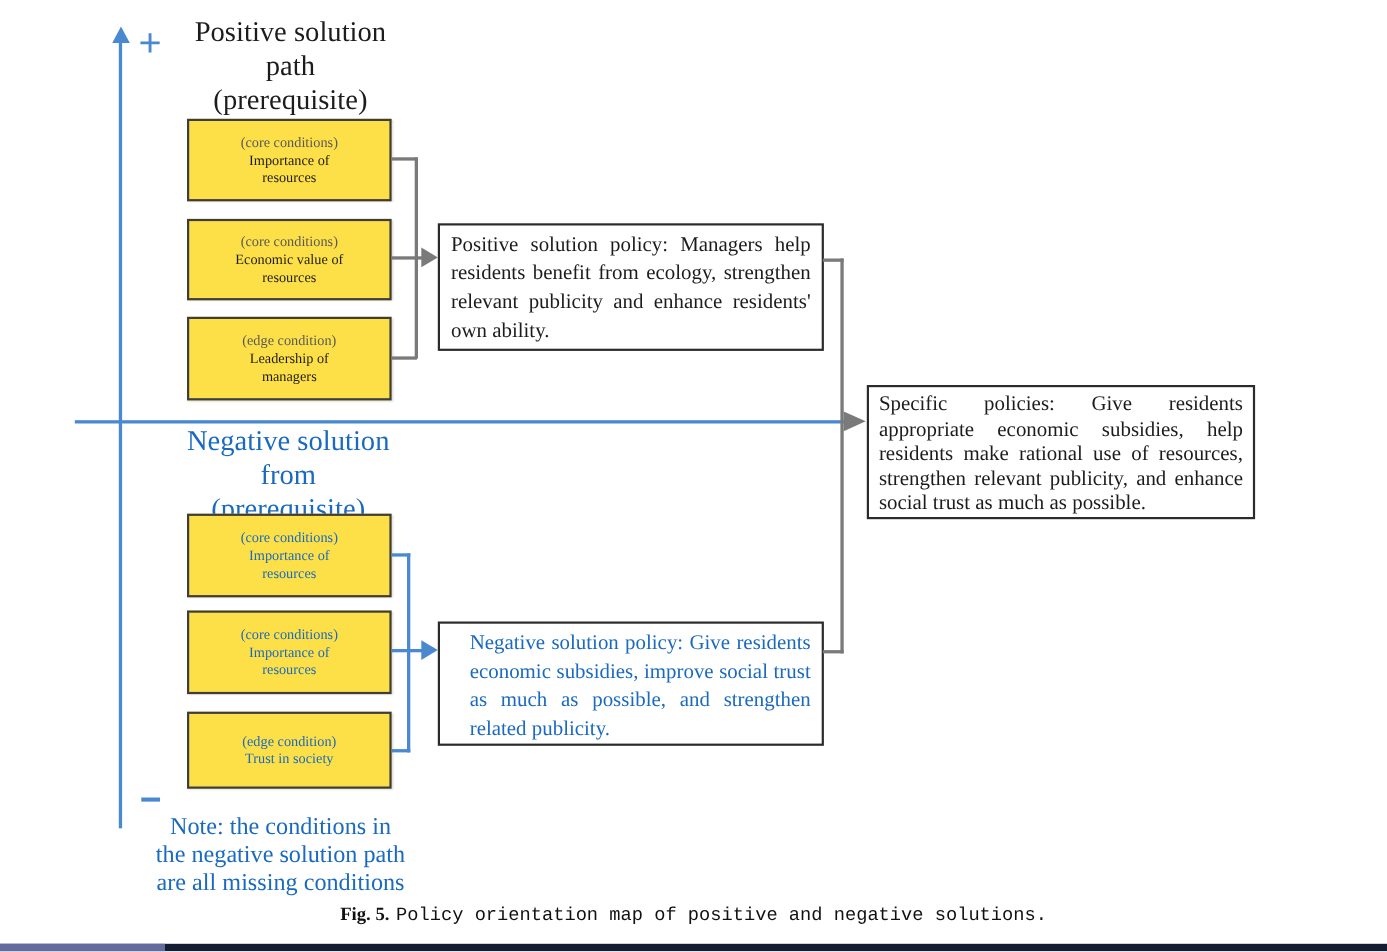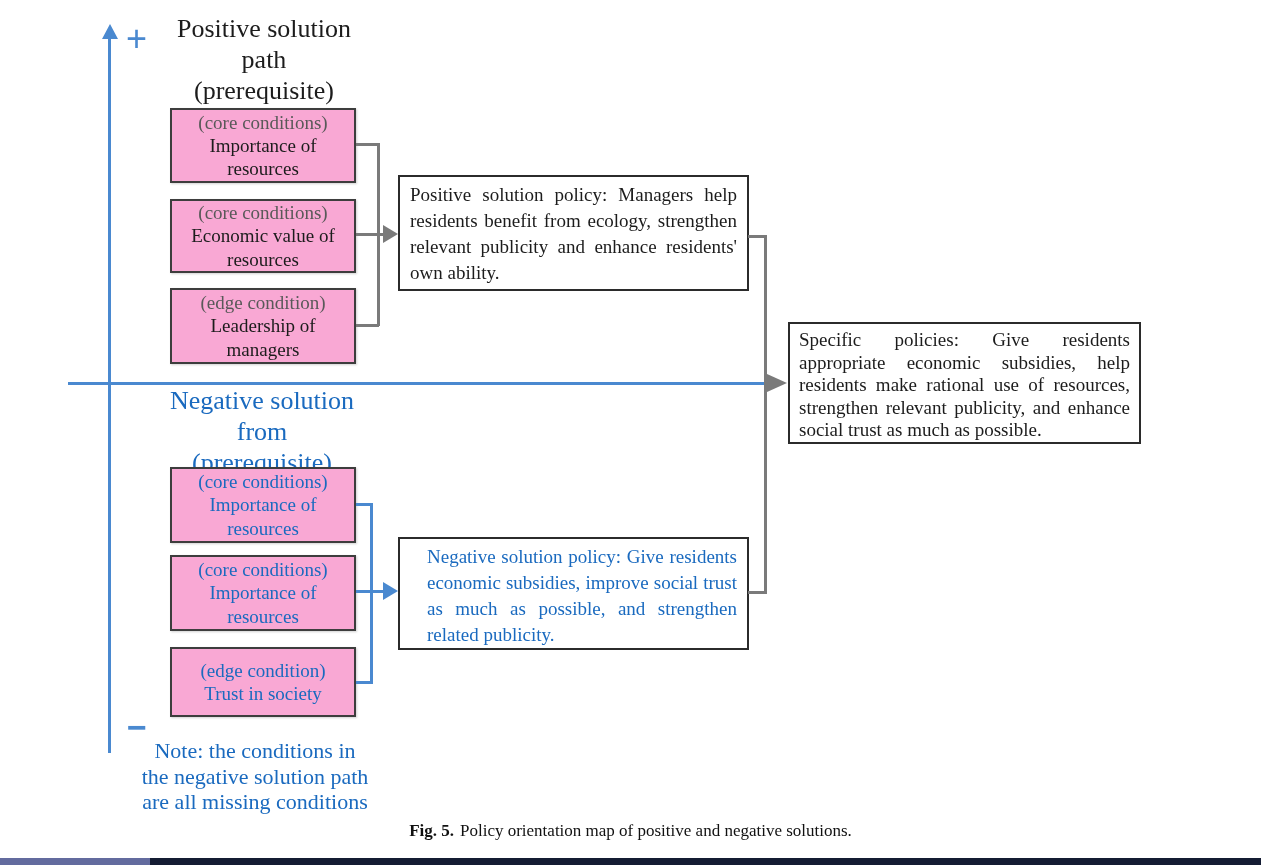--- a/index.html
+++ b/index.html
@@ -13,43 +13,43 @@
   .v-axis{left:108px;top:37px;width:3px;height:716px;background:var(--axis-blue);}
   .v-axis-arrow{left:102px;top:24px;width:0;height:0;border-left:8px solid transparent;border-right:8px solid transparent;border-bottom:15px solid var(--axis-blue);}
   .h-axis{left:68px;top:382px;width:700px;height:3px;background:var(--axis-blue);}
   .plus{left:126px;top:18px;font-size:36px;font-weight:400;color:var(--axis-blue);font-family:"Liberation Sans",sans-serif;}
   .minus{left:127px;top:708px;font-size:34px;font-weight:700;color:var(--axis-blue);font-family:"Liberation Sans",sans-serif;}
   
   .path-title{width:202px;text-align:center;font-size:26px;line-height:1.2;}
   .pos-title{left:163px;top:13px;color:var(--text-black);}
   .neg-title{left:161px;top:385px;color:var(--text-blue);}
   
-  .cond-box{left:170px;width:186px;box-sizing:border-box;border:2px solid #3d3d3d;background:#f9a8d4;
+  .cond-box{left:170px;width:186px;box-sizing:border-box;border:2px solid #3d3d3d;background:#fde047;
     display:flex;flex-direction:column;align-items:center;justify-content:center;
-    text-align:center;font-size:19px;line-height:1.22;box-shadow:1px 1px 2px rgba(0,0,0,0.18);}
+    text-align:center;font-size:13px;line-height:1.22;box-shadow:1px 1px 2px rgba(0,0,0,0.18);}
   .cond-box .cond-label{color:var(--condition-label-gray);}
   .cond-box .cond-name{color:var(--text-black);}
   .cond-box.neg .cond-label,.cond-box.neg .cond-name{color:var(--text-blue);}
   
   .policy-box{box-sizing:border-box;border:2px solid #2b2b2b;background:#fff;padding:5px 10px;
-    text-align:justify;font-size:19px;line-height:26px;}
+    text-align:justify;font-size:19px;line-height:26px;margin-top:28px;}
   .pos-policy{left:398px;top:175px;width:351px;height:116px;color:var(--text-black);}
   .neg-policy{left:398px;top:537px;width:351px;height:113px;color:var(--text-blue);padding-left:27px;}
   .specific-policy{left:788px;top:322px;width:353px;height:122px;color:var(--text-black);line-height:22.6px;padding:5px 9px;}
   
   .line{background:var(--gray-connector);}
   .line.blue{background:var(--axis-blue);}
   .tri-right{width:0;height:0;border-top:9px solid transparent;border-bottom:9px solid transparent;border-left:15px solid var(--gray-connector);}
   .tri-right.blue{border-left-color:var(--axis-blue);}
   .h-axis-arrow{left:767px;top:374px;border-top:9px solid transparent;border-bottom:9px solid transparent;border-left:20px solid var(--gray-connector);width:0;height:0;}
   
   .note{left:115px;top:738px;width:280px;text-align:center;font-size:22px;line-height:1.17;color:var(--text-blue);}
   .caption{left:0;top:821px;width:100%;text-align:center;font-size:17px;color:#111;}
   .caption .cap-label{font-weight:700;}
-  .caption .cap-text{margin-left:6px;}
+  .caption .cap-text{margin-left:6px;font-family:Liberation Mono, monospace;}
   
   .footer-bar{left:0;top:858px;width:1261px;height:7px;background:var(--footer-bar-dark);}
   .footer-bar-left{left:0;top:0;width:150px;height:100%;background:var(--footer-bar-left);}
 </style>
 </head>
 <body>
 
 <div id="fig">
 
   <div class="abs v-axis-arrow"></div>

